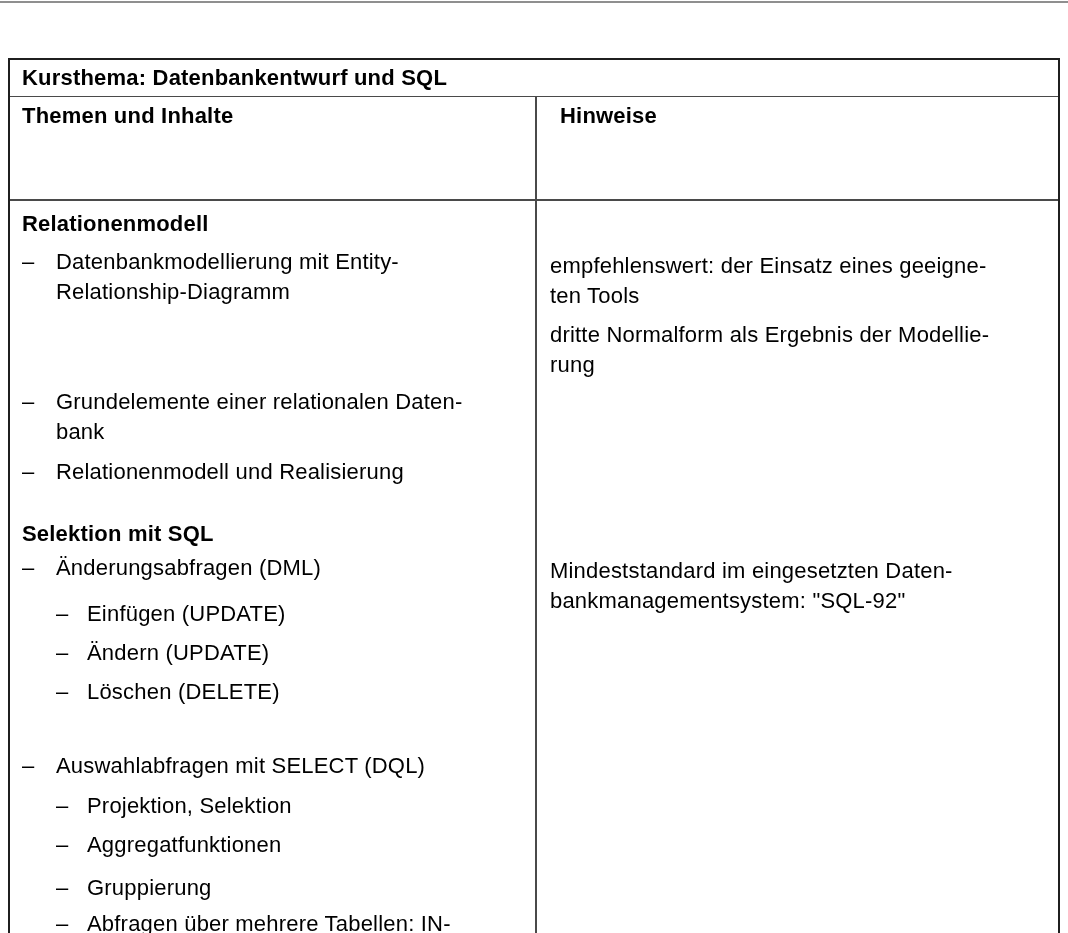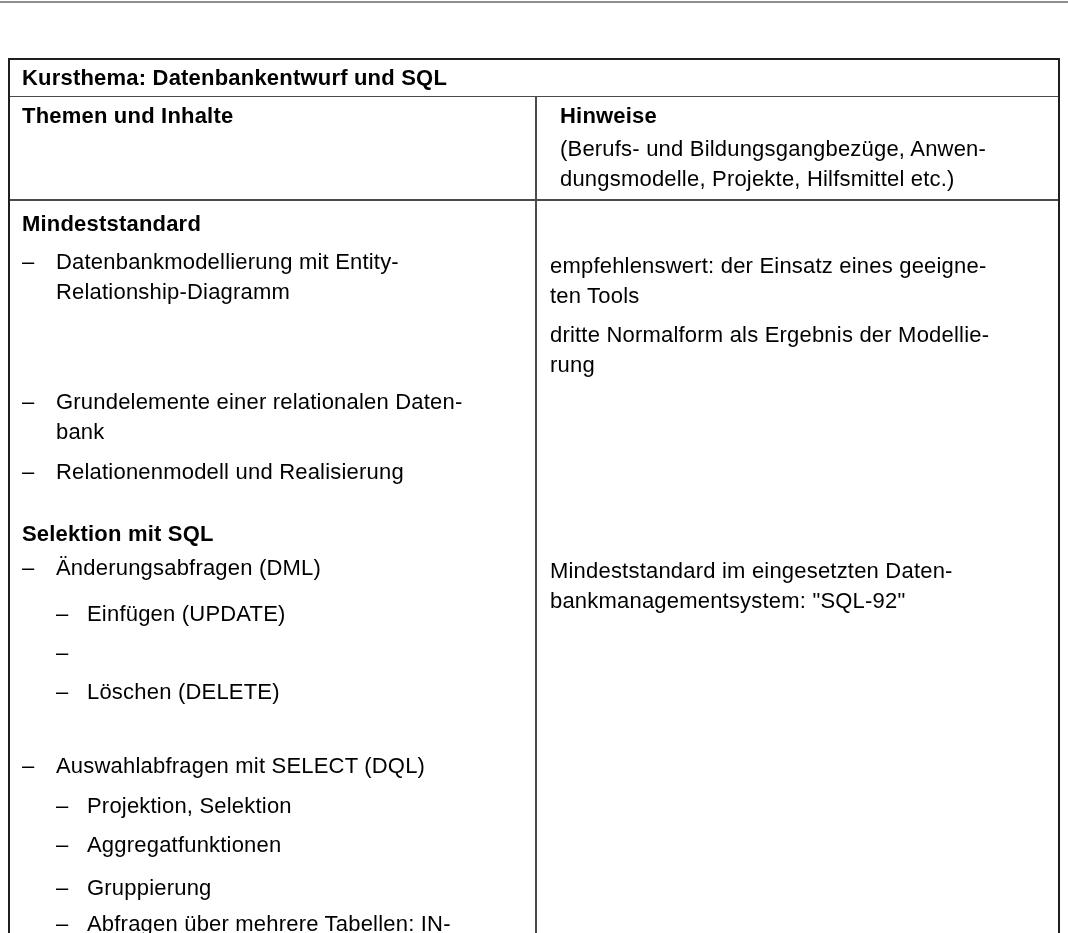--- a/index.html
+++ b/index.html
@@ -139,30 +139,28 @@
     <div class="title-row">
       <span class="title">Kursthema: Datenbankentwurf und SQL</span>
     </div>
 
     <div class="header-row">
       <div class="cell-left">
         <div class="colhead">Themen und Inhalte</div>
       </div>
       <div class="cell-right">
         <div class="colhead">Hinweise</div>
-        <div class="subhead">(Berufs- und Bildungsgangbezüge, Anwen-
-dungsmodelle, Projekte, Hilfsmittel etc.)</div>
       </div>
     </div>
 
     <div class="body-row">
 
       <div class="cell-left">
 
-        <div class="heading mt8">Mindeststandard</div>
+        <div class="heading mt8">Relationenmodell</div>
 
         <div class="bullet l1 mt8">
           <span class="dash">–</span>
           <span class="btext">Datenbankmodellierung mit Entity-
 Relationship-Diagramm</span>
         </div>
 
         <div class="bullet l1 mt80">
           <span class="dash">–</span>
           <span class="btext">Grundelemente einer relationalen Daten-
@@ -181,20 +179,21 @@
           <span class="btext">Änderungsabfragen (DML)</span>
         </div>
 
         <div class="bullet l2 mt16">
           <span class="dash">–</span>
           <span class="btext">Einfügen (UPDATE)</span>
         </div>
 
         <div class="bullet l2 mt9">
           <span class="dash">–</span>
+          <span class="btext">Ändern (UPDATE)</span>
         </div>
 
         <div class="bullet l2 mt9">
           <span class="dash">–</span>
           <span class="btext">Löschen (DELETE)</span>
         </div>
 
         <div class="bullet l1 mt44">
           <span class="dash">–</span>
           <span class="btext">Auswahlabfragen mit SELECT (DQL)</span>

